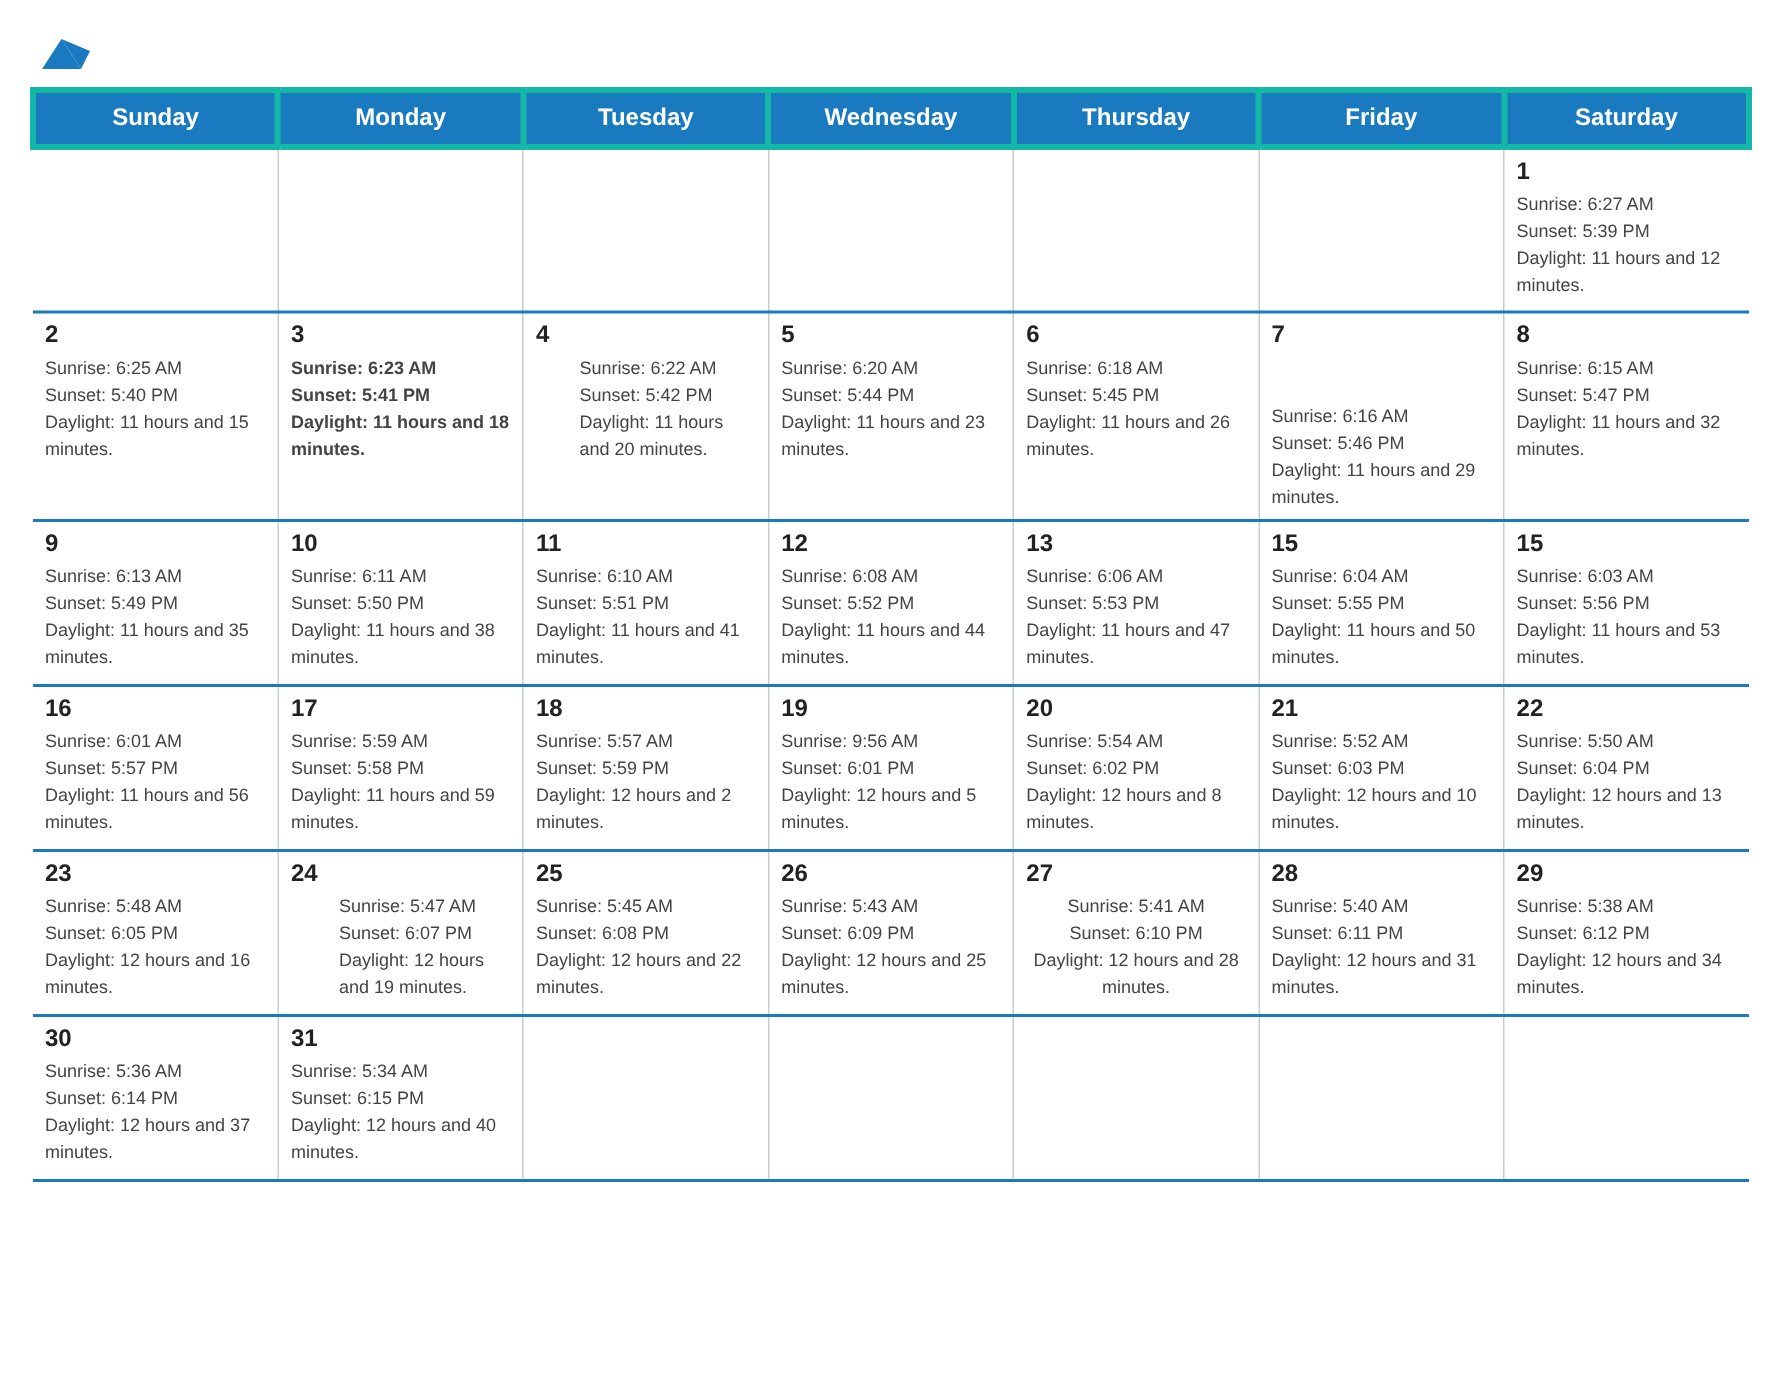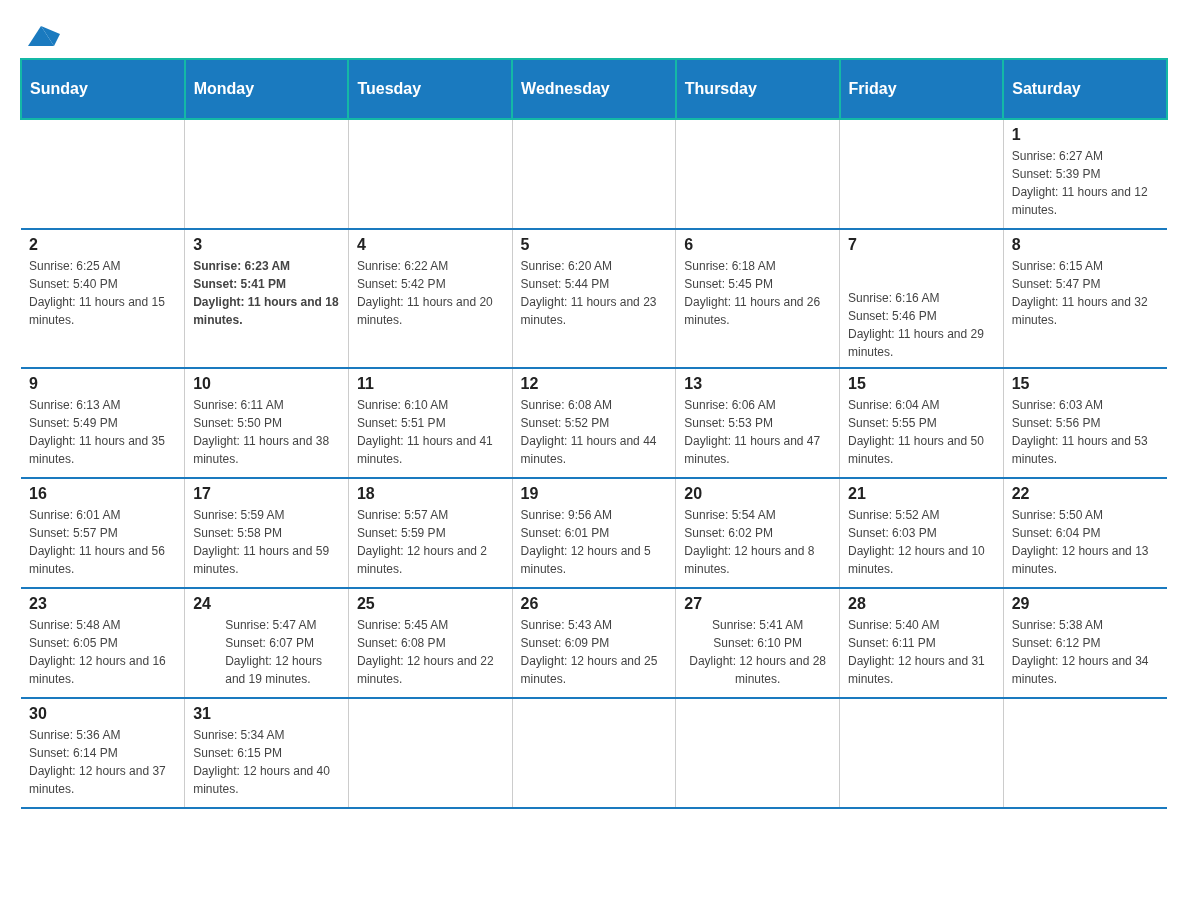--- a/index.html
+++ b/index.html
@@ -45,23 +45,23 @@
       border-collapse: collapse;
       margin-top: 8px;
     }
     .calendar thead tr {
       background-color: #1a7abf;
     }
     .calendar thead th {
       color: #fff;
       font-size: 16px;
       font-weight: bold;
-      padding: 20px 8px;
-      text-align: left;
-      border: 2px solid #14b8a6;
+      padding: 8px 8px;
+      text-align: center;
+      border: 4px solid #14b8a6;
       width: calc(100% / 7);
     }
     .calendar tbody tr {
       border-bottom: 2px solid #1a7abf;
     }
     .calendar tbody td {
       vertical-align: top;
       padding: 6px 8px;
       font-size: 12.5px;
       color: #333;
@@ -145,21 +145,21 @@
 Daylight: 11 hours and 15 minutes.</div>
         </td>
         <td>
           <span class="day-number">3</span>
           <div class="day-info" style="white-space: pre-line; font-weight: bold;">Sunrise: 6:23 AM
 Sunset: 5:41 PM
 Daylight: 11 hours and 18 minutes.</div>
         </td>
         <td>
           <span class="day-number">4</span>
-          <div class="day-info" style="white-space: pre-line;">Sunrise: 6:22 AM
+          <div class="day-info" style="white-space: pre-line; margin-left: 29px;">Sunrise: 6:22 AM
 Sunset: 5:42 PM
 Daylight: 11 hours and 20 minutes.</div>
         </td>
         <td>
           <span class="day-number">5</span>
           <div class="day-info" style="white-space: pre-line;">Sunrise: 6:20 AM
 Sunset: 5:44 PM
 Daylight: 11 hours and 23 minutes.</div>
         </td>
         <td>

